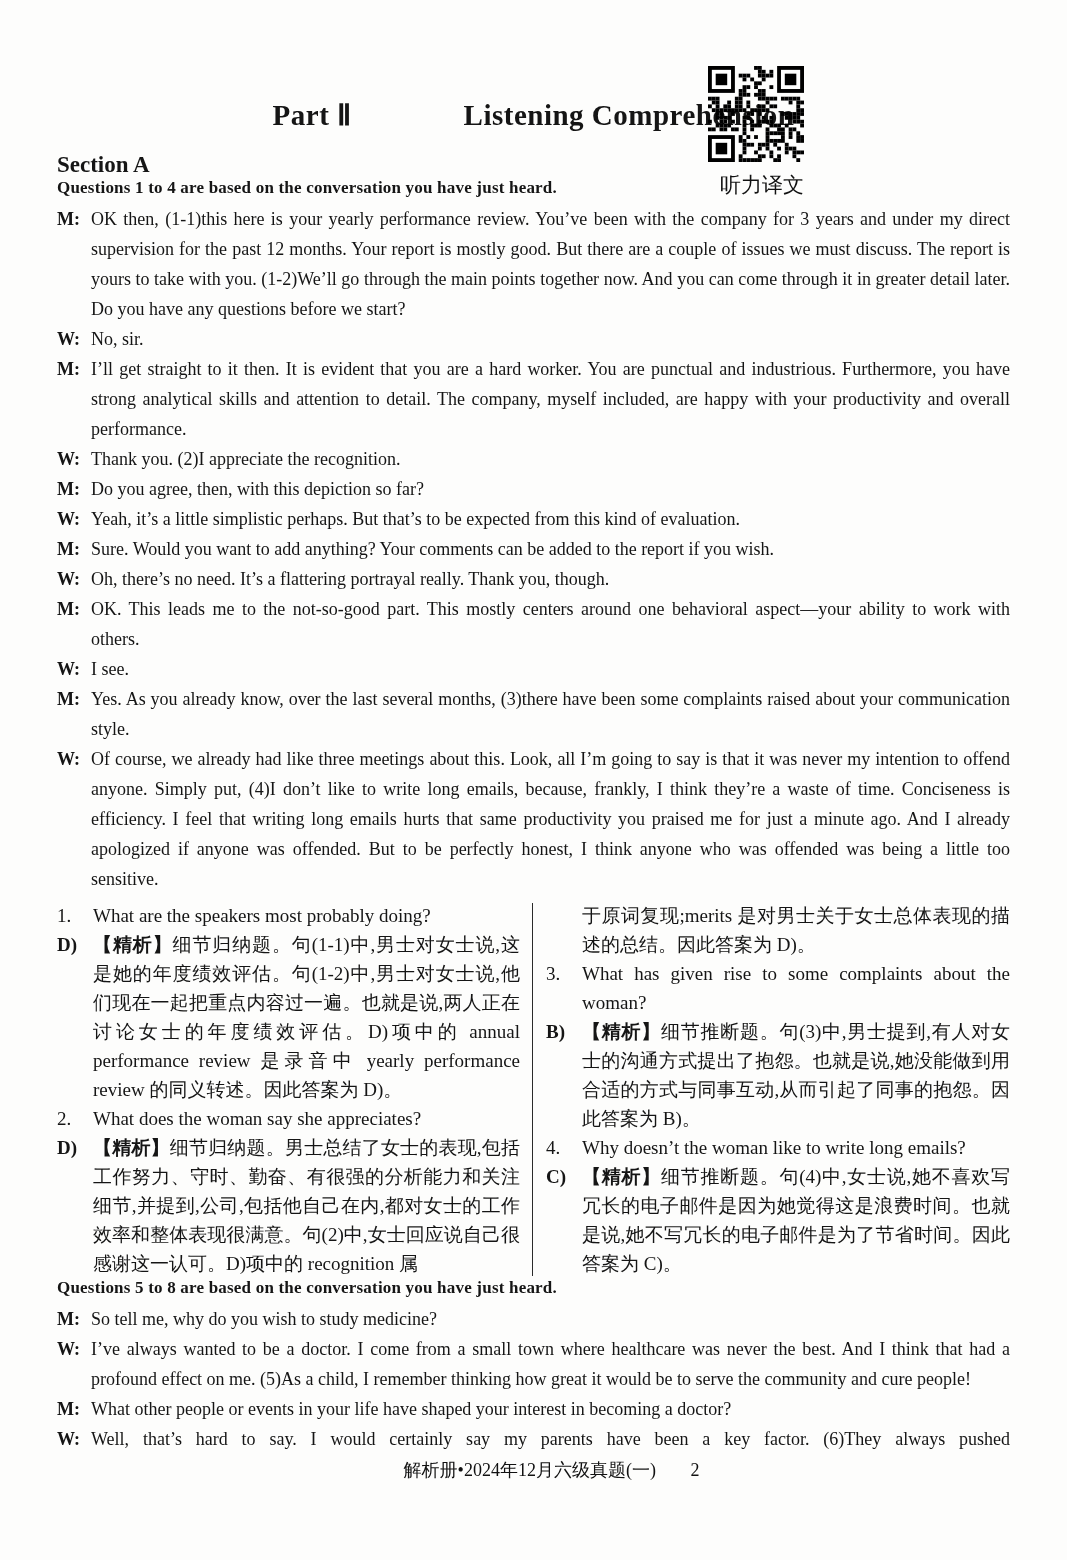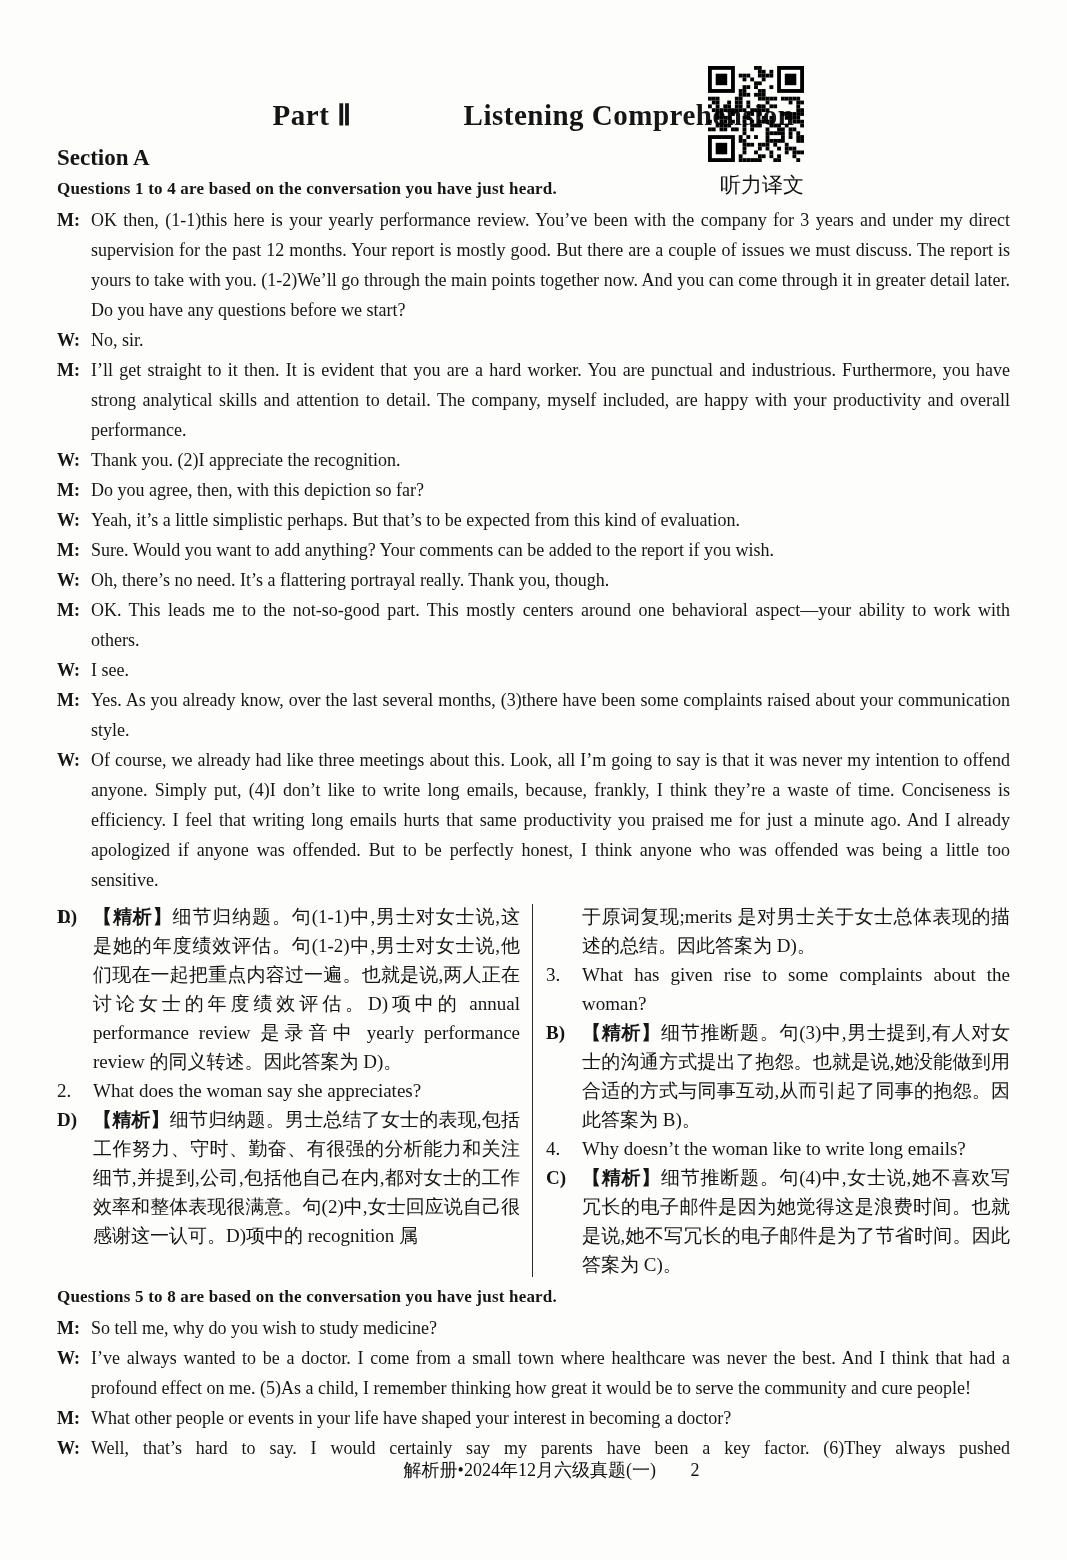--- a/index.html
+++ b/index.html
@@ -10,22 +10,22 @@
     background:#fdfdfc;
     color:#151515;
     font-family:"Liberation Serif", serif;
     overflow:hidden;
   }
   .content{padding:0 57px;}
   
   .part-row{margin-top:98px;font-weight:bold;font-size:29px;letter-spacing:.5px;text-align:center;}
   .part-label{display:inline-block;}
   .part-title{display:inline-block;margin-left:104px;}
-  .section-label{margin-top:13px;font-size:23px;font-weight:bold;}
-  .conv-intro{margin-top:8px;font-size:17px;font-weight:bold;letter-spacing:.2px;}
+  .section-label{margin-top:20px;font-size:23px;font-weight:bold;}
+  .conv-intro{font-size:17px;font-weight:bold;letter-spacing:.2px;}
   
   .qr-block{position:absolute;left:708px;top:66px;width:96px;text-align:right;}
   .qr-caption{margin-top:5px;font-size:21px;font-family:"Liberation Sans",sans-serif;color:#111;white-space:nowrap;}
   
   .dialogue{margin-top:6px;}
   .dialogue .turn{position:relative;padding-left:34px;font-size:18px;line-height:30px;text-align:justify;}
   .dialogue .turn .speaker{position:absolute;left:0;top:0;font-weight:bold;}
   .dialogue .turn.stretch{text-align-last:justify;}
   .u{text-underline-offset:4px;text-decoration-thickness:1.5px;}
   
@@ -300,21 +300,21 @@
         <div class="turn"><span class="speaker">W:</span><span>Oh, there’s no need. It’s a flattering portrayal really. Thank you, though.</span></div>
         <div class="turn"><span class="speaker">M:</span><span>OK. This leads me to the not-so-good part. This mostly centers around one behavioral aspect—your ability to work with others.</span></div>
         <div class="turn"><span class="speaker">W:</span><span>I see.</span></div>
         <div class="turn"><span class="speaker">M:</span><span>Yes. As you already know, over the last several months, (3)</span><span class="u">there have been some complaints raised about your communication style</span><span>.</span></div>
         <div class="turn"><span class="speaker">W:</span><span>Of course, we already had like three meetings about this. Look, all I’m going to say is that it was never my intention to offend anyone. Simply put, (4)</span><span class="u">I don’t like to write long emails, because, frankly, I think they’re a waste of time</span><span>. Conciseness is efficiency. I feel that writing long emails hurts that same productivity you praised me for just a minute ago. And I already apologized if anyone was offended. But to be perfectly honest, I think anyone who was offended was being a little too sensitive.</span></div>
       </div>
 
 
     <div class="answers">
       <div class="col left" id="answers-left">
-          <div class="qa-item"><span class="qa-lead qa-num">1.</span></div>
+          <div class="qa-item"><span class="qa-lead qa-num">1.</span><span class="qa-question">What are the speakers most probably doing?</span></div>
           <div class="qa-item"><span class="qa-lead qa-letter">D)</span><span class="qa-tag">【精析】</span><span class="qa-body">细节归纳题。句(1-1)中,男士对女士说,这是她的年度绩效评估。句(1-2)中,男士对女士说,他们现在一起把重点内容过一遍。也就是说,两人正在讨论女士的年度绩效评估。D)项中的 annual performance review 是录音中 yearly performance review 的同义转述。因此答案为 D)。</span></div>
           <div class="qa-item"><span class="qa-lead qa-num">2.</span><span class="qa-question">What does the woman say she appreciates?</span></div>
           <div class="qa-item"><span class="qa-lead qa-letter">D)</span><span class="qa-tag">【精析】</span><span class="qa-body">细节归纳题。男士总结了女士的表现,包括工作努力、守时、勤奋、有很强的分析能力和关注细节,并提到,公司,包括他自己在内,都对女士的工作效率和整体表现很满意。句(2)中,女士回应说自己很感谢这一认可。D)项中的 recognition 属</span></div>
         </div>
       <div class="divider"></div>
       <div class="col right" id="answers-right">
           <div class="qa-item"><span class="qa-body">于原词复现;merits 是对男士关于女士总体表现的描述的总结。因此答案为 D)。</span></div>
           <div class="qa-item"><span class="qa-lead qa-num">3.</span><span class="qa-question">What has given rise to some complaints about the woman?</span></div>
           <div class="qa-item"><span class="qa-lead qa-letter">B)</span><span class="qa-tag">【精析】</span><span class="qa-body">细节推断题。句(3)中,男士提到,有人对女士的沟通方式提出了抱怨。也就是说,她没能做到用合适的方式与同事互动,从而引起了同事的抱怨。因此答案为 B)。</span></div>
           <div class="qa-item"><span class="qa-lead qa-num">4.</span><span class="qa-question">Why doesn’t the woman like to write long emails?</span></div>

